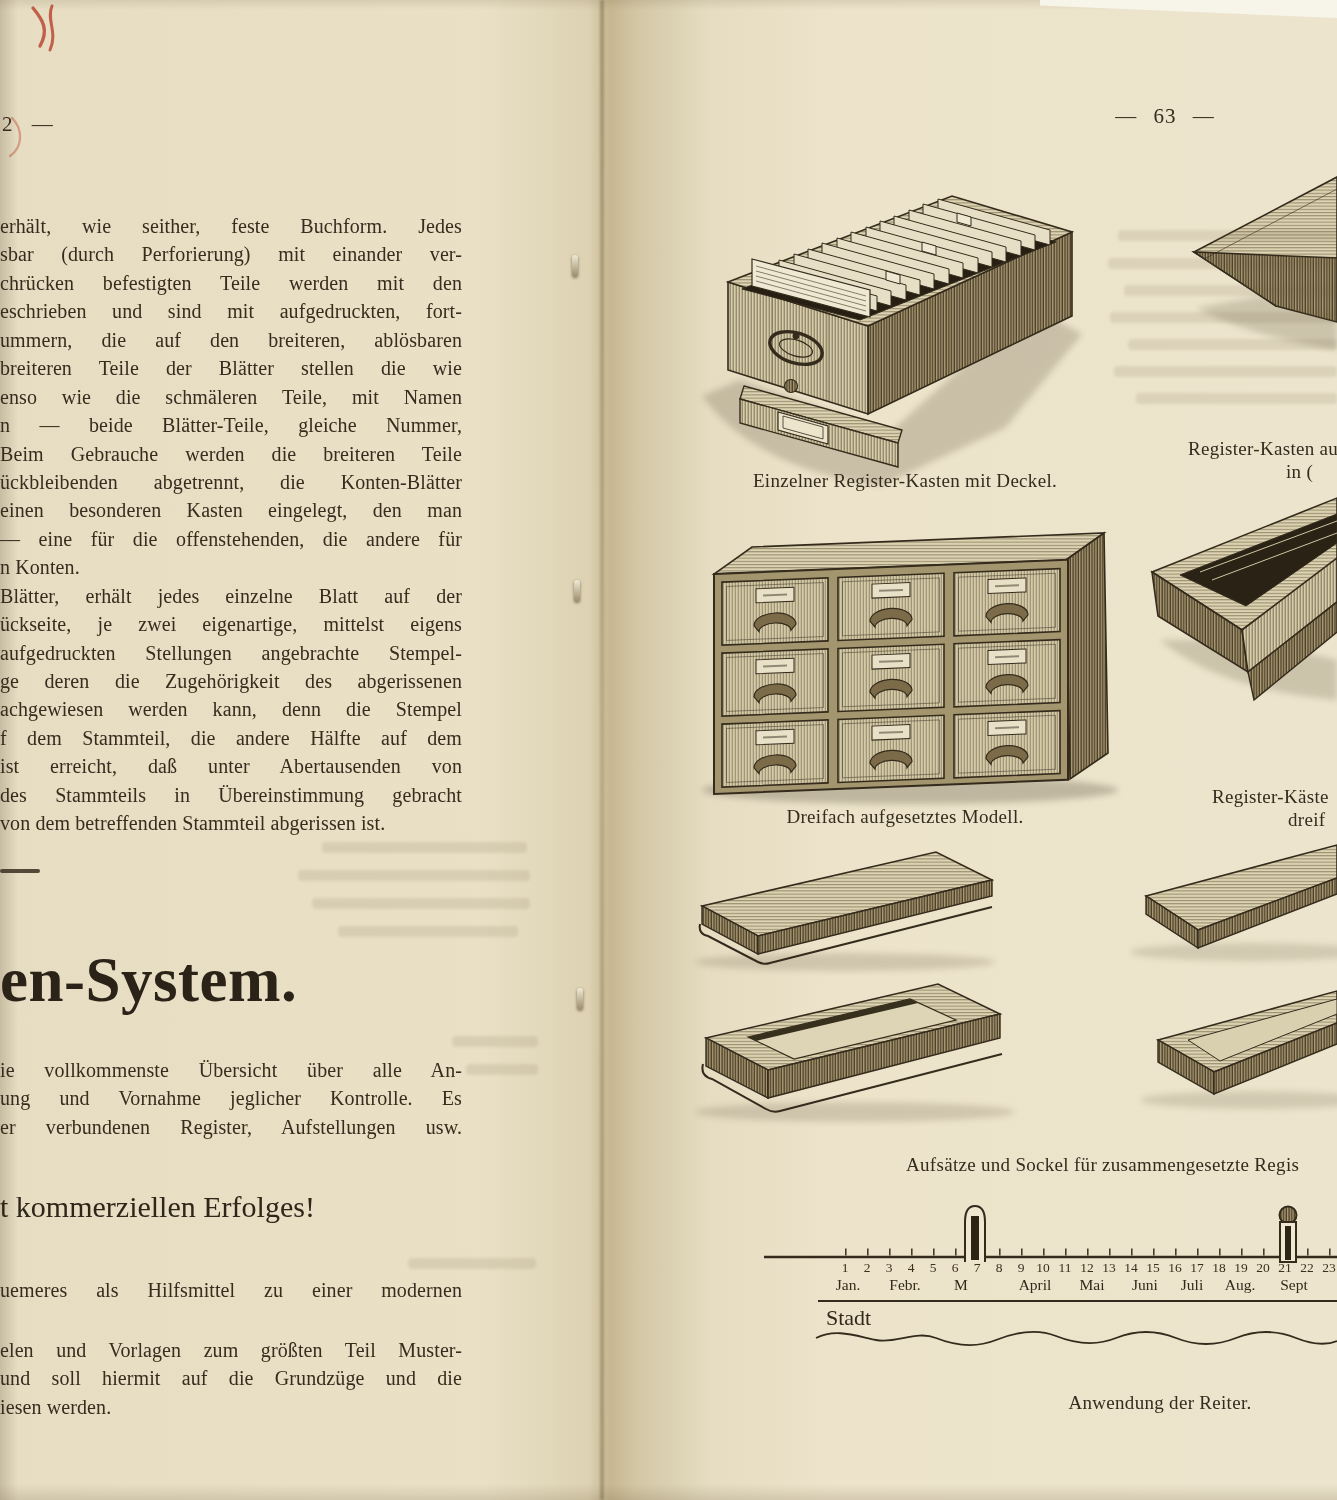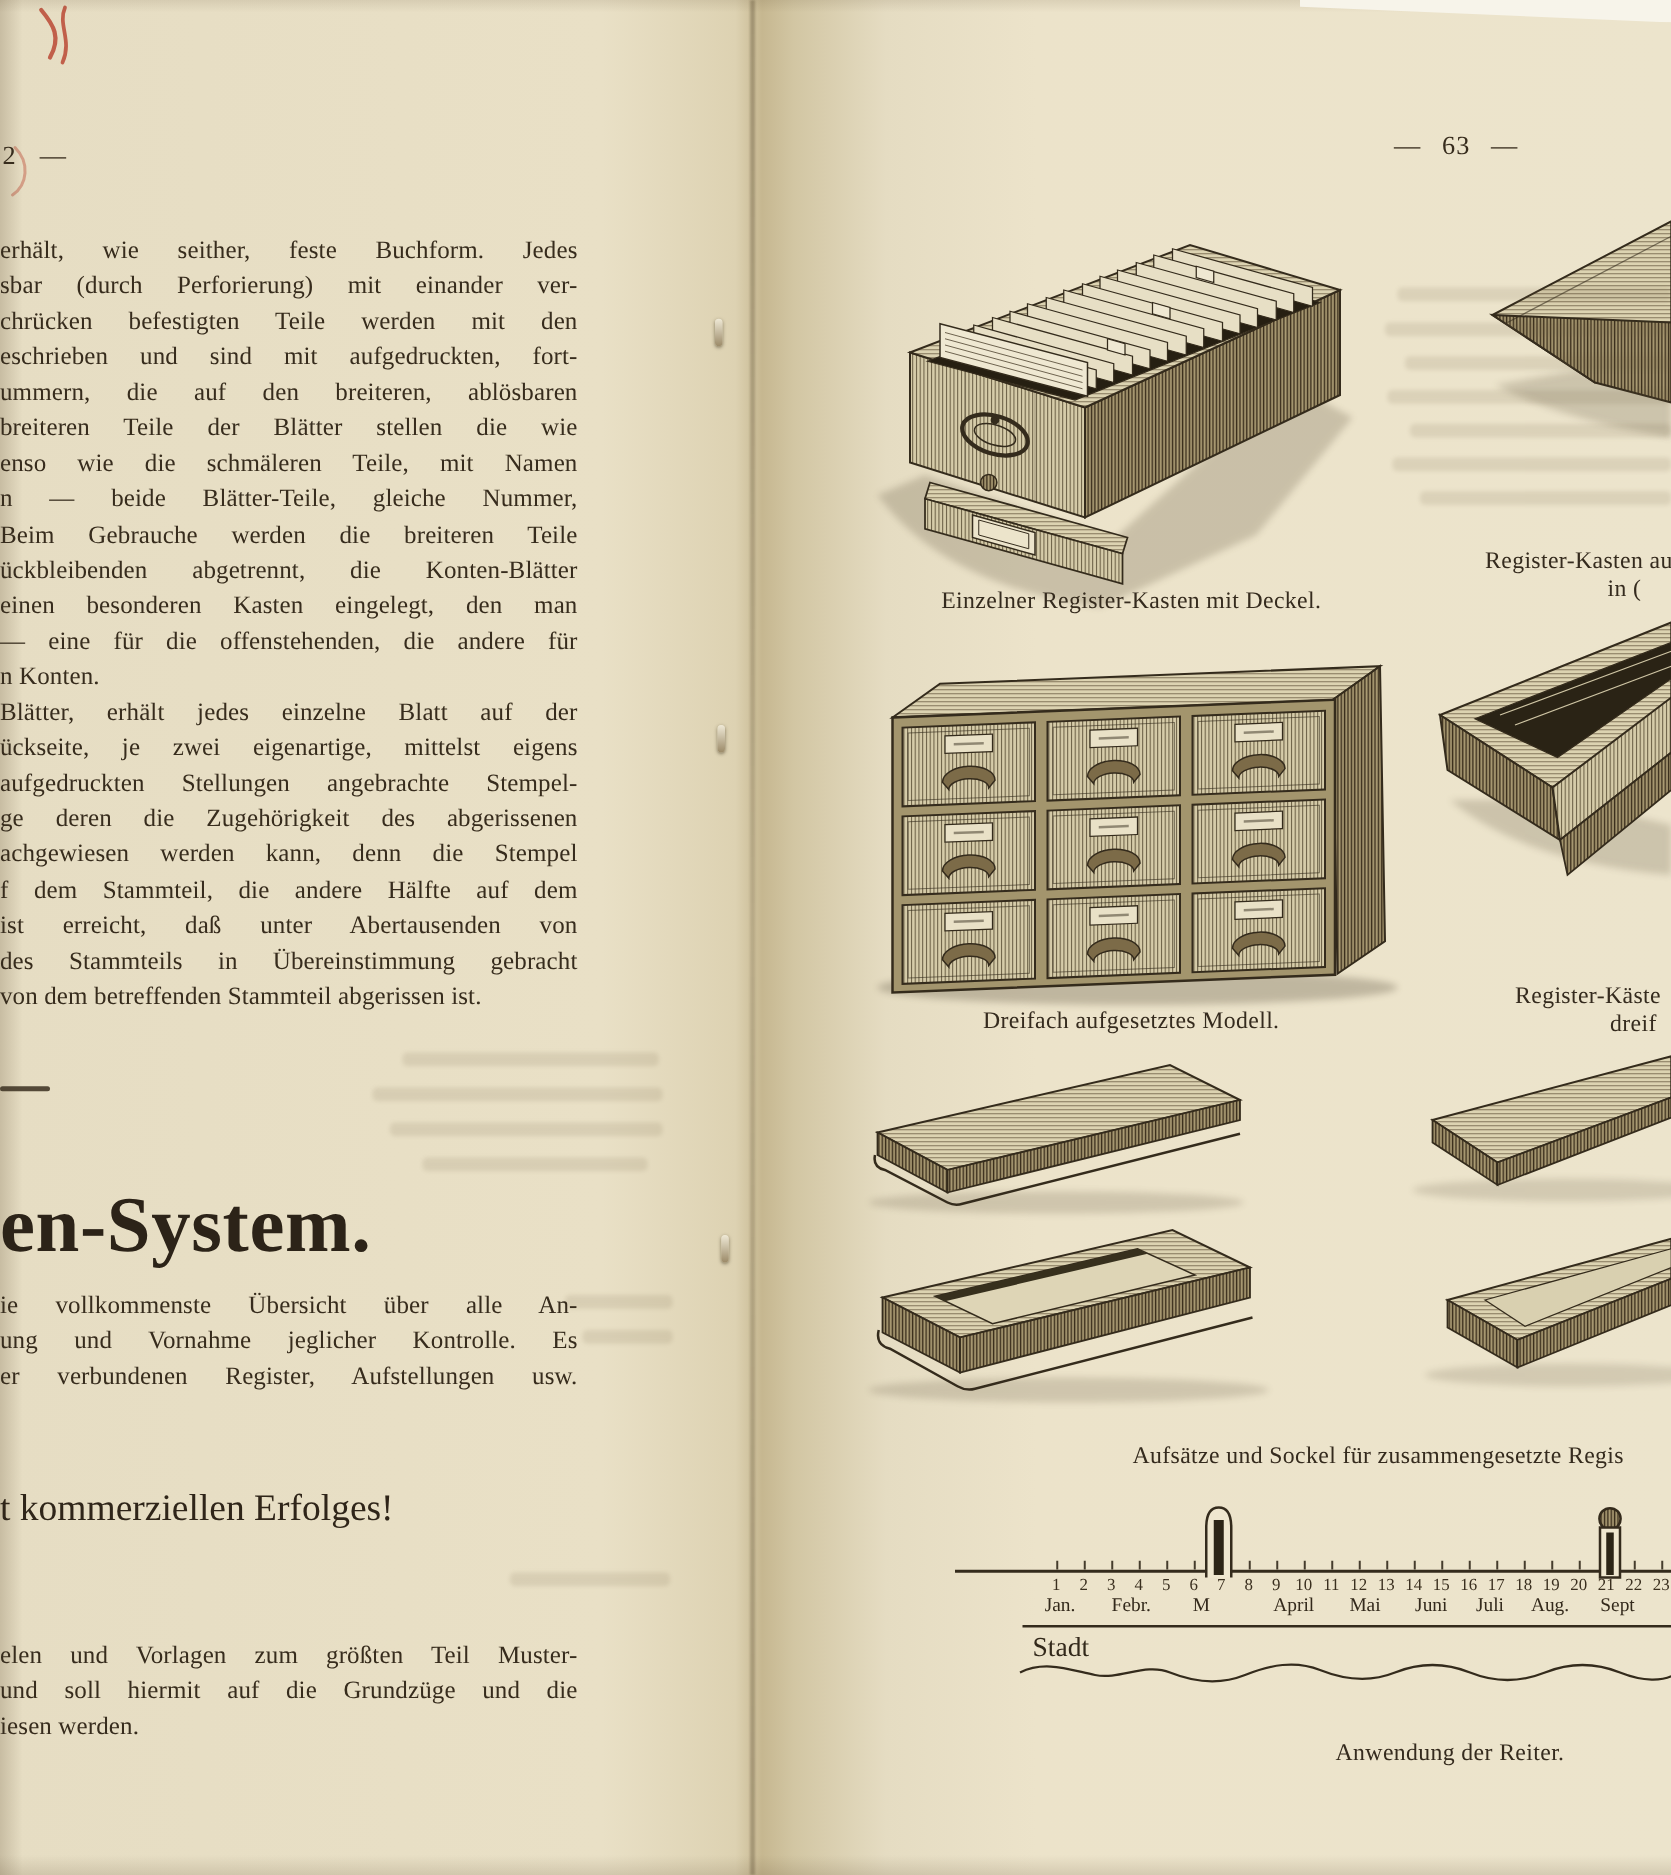--- a/index.html
+++ b/index.html
@@ -15,21 +15,21 @@
     background:linear-gradient(180deg,#efe9d6,#9b8a68); box-shadow:0 1px 3px rgba(40,30,10,.55); }
   .shade-left { position:absolute; left:0; top:0; width:18px; height:100%;
     background:linear-gradient(90deg,rgba(92,74,46,.22),rgba(92,74,46,0)); }
   .shade-bottom { position:absolute; left:0; bottom:0; width:100%; height:16px;
     background:linear-gradient(0deg,rgba(92,74,46,.16),rgba(92,74,46,0)); }
   .shade-top { position:absolute; left:0; top:0; width:100%; height:10px;
     background:linear-gradient(180deg,rgba(92,74,46,.12),rgba(92,74,46,0)); }
   .scan-white-top { position:absolute; top:0; left:1040px; width:297px; height:18px;
     background:#f7f4ea; clip-path:polygon(0 0,100% 0,100% 100%,0 30%); }
   .smudge { position:absolute; height:11px; border-radius:4px; background:#6d5d40; opacity:.13; filter:blur(1.5px); }
-  .block { position:absolute; left:0; width:462px; }
+  .block { position:absolute; left:0; width:462px;margin-top:26px; }
   .tline { font-size:20px; line-height:28.45px; height:28.45px; color:#372c1d;
     text-align:justify; text-align-last:justify; letter-spacing:.1px; }
   .tline.end { text-align-last:left; }
   .pageno { font-size:21px; color:#372c1d; }
   .rule-frag { position:absolute; left:0; top:869px; width:40px; height:4px; background:#3a2f20; border-radius:2px; opacity:.85; }
   .heading { position:absolute; left:0; top:944px; font-size:63px; font-weight:700; color:#2c2318; letter-spacing:.5px; white-space:nowrap; }
   .slogan { position:absolute; left:0; top:1190px; font-size:30px; font-weight:400; color:#2f2519; white-space:nowrap; }
   .caption { position:absolute; font-size:19px; color:#352b1e; letter-spacing:.3px; white-space:nowrap; }
   .tl-num { width:22px; text-align:center; font-size:13.5px; line-height:16px; color:#3a2f1f; }
   .tl-month { position:absolute; transform:translateX(-50%); font-size:15.5px; white-space:nowrap; color:#33291b; }
@@ -253,20 +253,24 @@
 
   <div class="block" style="top:1030px;">
 
   <div class="tline">ie vollkommenste Übersicht über alle An-</div>
       <div class="tline">ung und Vornahme jeglicher Kontrolle. Es</div>
       <div class="tline">er verbundenen Register, Aufstellungen usw.</div>
     </div>
 
   <div class="slogan">t kommerziellen Erfolges!</div>
 
+  <div class="block" style="top:1250px;">
+
+  <div class="tline">uemeres als Hilfsmittel zu einer modernen</div>
+    </div>
 
   <div class="block" style="top:1310px;">
 
   <div class="tline">elen und Vorlagen zum größten Teil Muster-</div>
       <div class="tline">und soll hiermit auf die Grundzüge und die</div>
       <div class="tline end">iesen werden.</div>
     </div>
 
   <div class="abs pageno" style="left:1095px;top:104px;width:140px;text-align:center;word-spacing:10px;letter-spacing:1px;">— 63 —</div>
 

